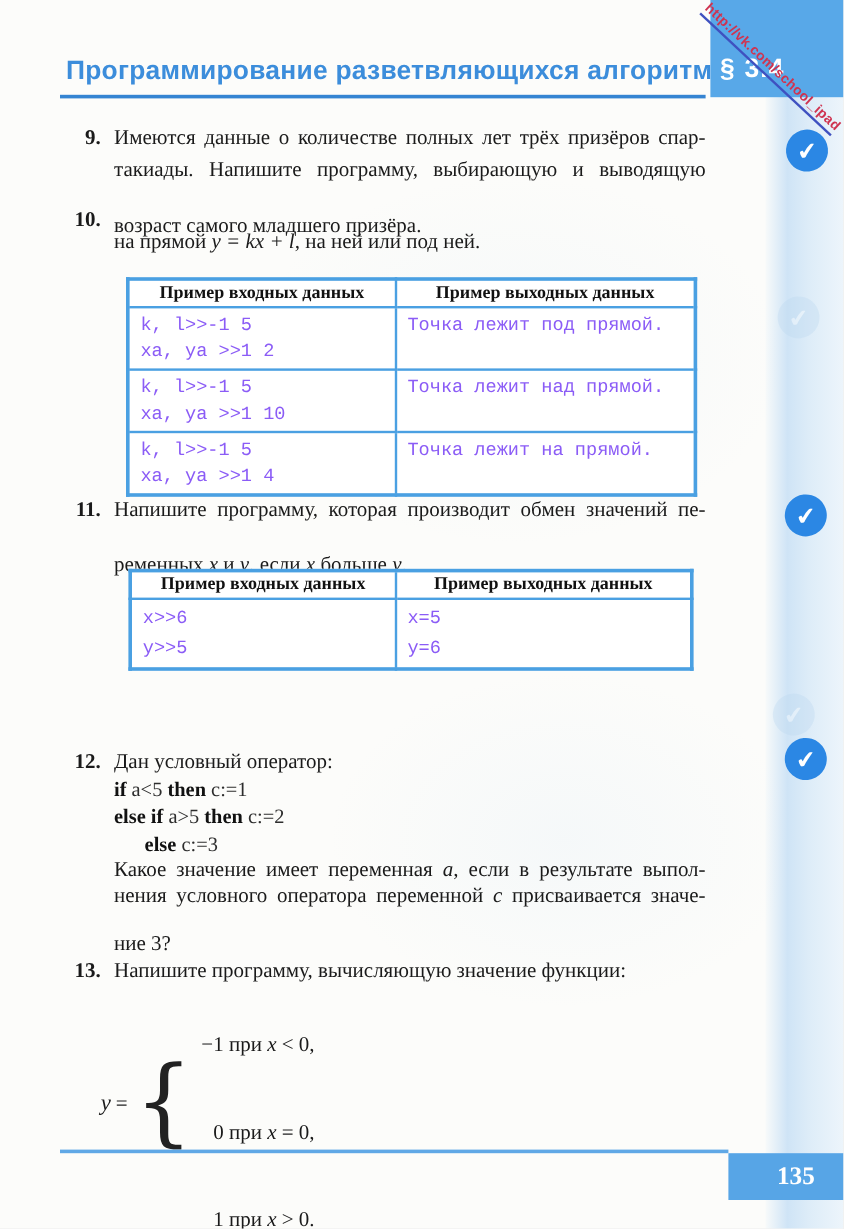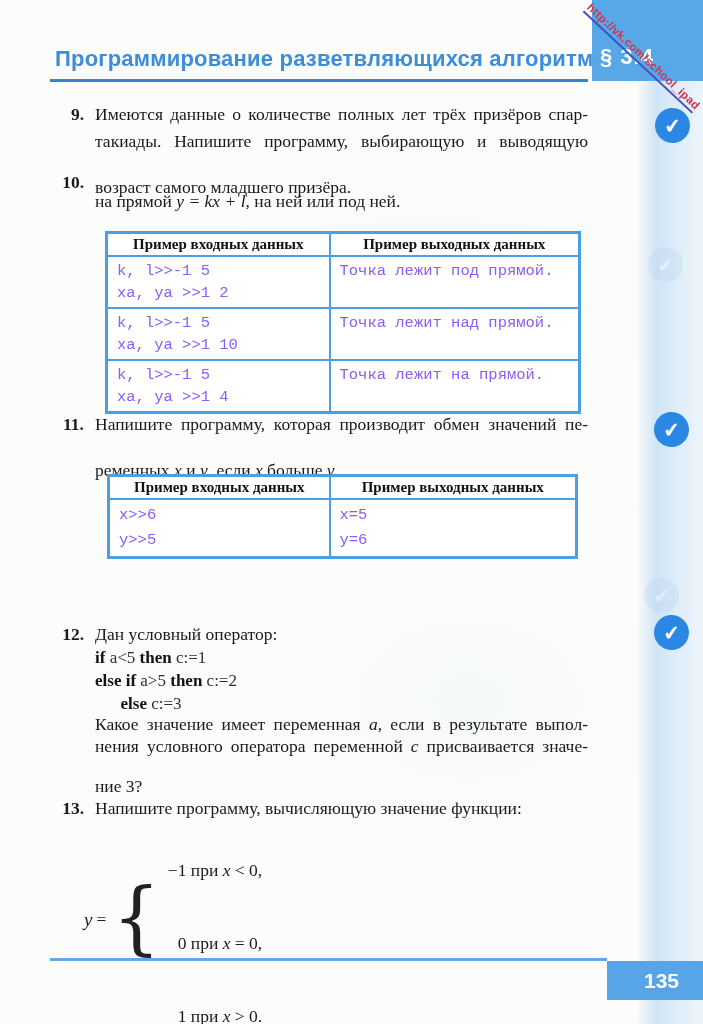--- a/index.html
+++ b/index.html
@@ -63,21 +63,21 @@
   .check{position:absolute;width:35px;height:35px;border-radius:50%;background:#2b87e4;
         color:#fff;display:flex;align-items:center;justify-content:center;
         font-family:"DejaVu Sans",sans-serif;font-size:20px;font-weight:bold;
         transform:rotate(-6deg);z-index:3;}
   .check.ghost{background:#bcd8f0;opacity:.35;}
 
   
   .foot-rule{position:absolute;left:50px;top:958px;width:557px;height:3px;background:#60a8e6;}
   .page-badge{position:absolute;left:607px;top:961px;width:96px;height:39px;background:#57a5e6;
         display:flex;align-items:center;justify-content:flex-end;padding-right:24px;box-sizing:border-box;
-        font-family:Liberation Sans, sans-serif;font-weight:bold;font-size:21px;color:#fff;}
+        font-family:Liberation Serif, serif;font-weight:bold;font-size:21px;color:#fff;}
 </style>
 </head>
 <body>
 
 <div class="page">
 
   <div class="edge-band"></div>
 
   <div class="hdr-title">Программирование разветвляющихся алгоритмов</div>
   <div class="hdr-rule"></div>

